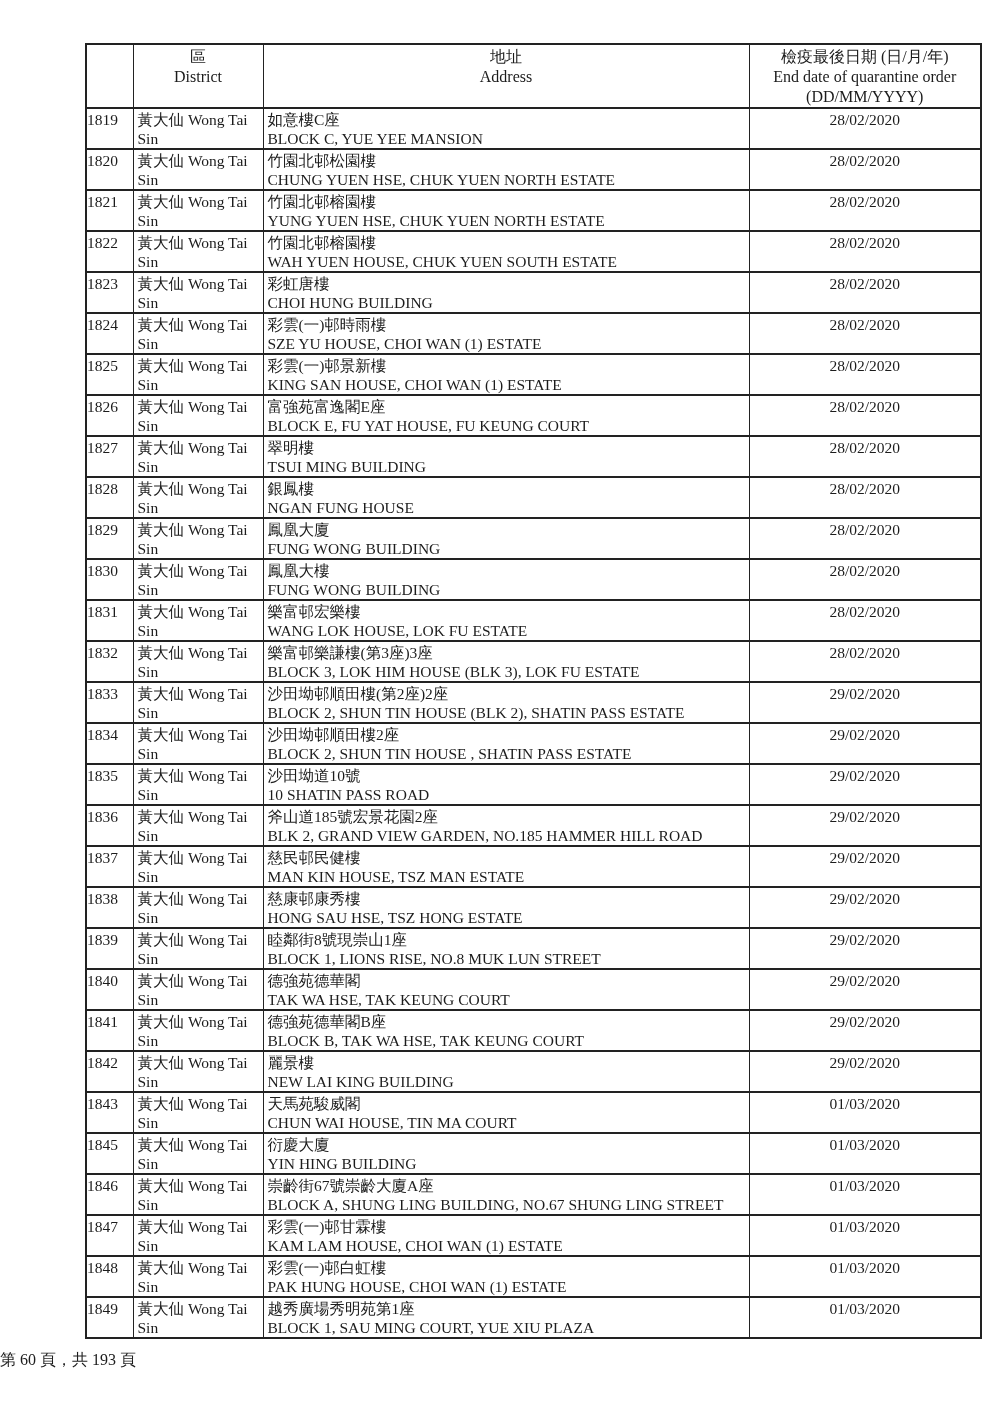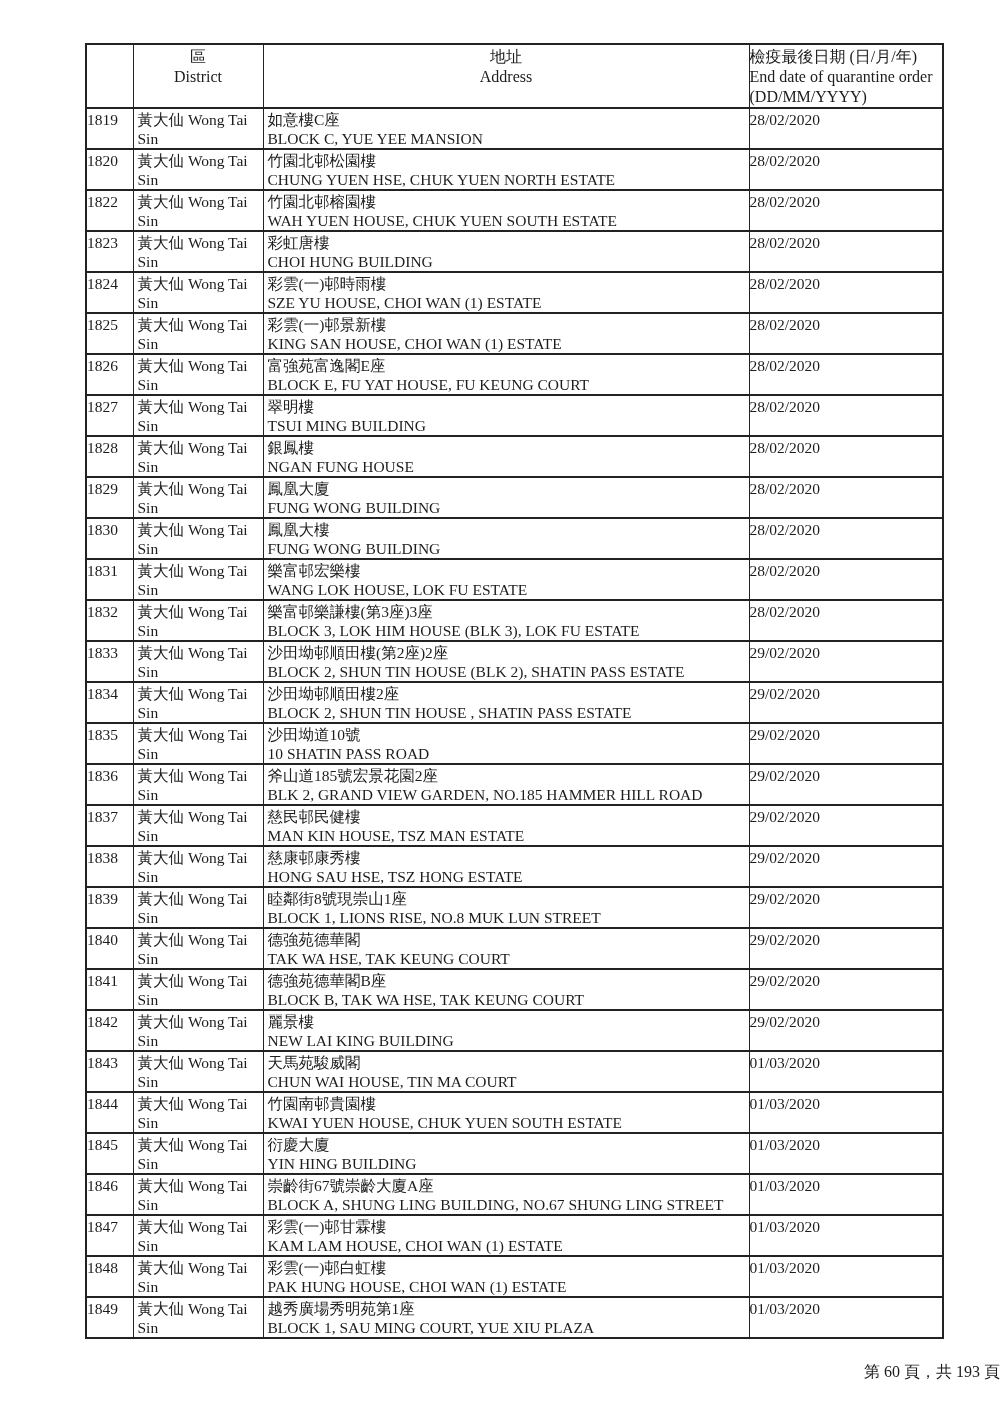--- a/index.html
+++ b/index.html
@@ -18,35 +18,35 @@
   }
   .qtable th, .qtable td {
     border-left:1px solid #222; border-right:1px solid #222;
     border-top:2px solid #222; border-bottom:2px solid #222;
     vertical-align:top; font-weight:normal;
     overflow:hidden;
   }
   .col-no       { width:47px;  text-align:left; }
   .col-district { width:130px; }
   .col-address  { width:486px; }
-  .col-date     { width:194px; text-align:left; }
+  .col-date     { width:232px; text-align:center; }
 
   thead th {
     height:62px; text-align:center;
     font-size:16px; line-height:20px; padding-top:2px;
   }
   tbody td {
     height:40px; font-size:15.5px; line-height:19px; padding-top:1px;
   }
   tbody td.col-district, tbody td.col-address { padding-left:4px; padding-right:2px; }
   .line { display:block; white-space:nowrap; }
 
   .footer {
     position:absolute; left:0; top:1350px; width:1000px;
-    text-align:right; font-size:16px; color:#1c1c1c;margin-top:12px;
+    text-align:left; font-size:16px; color:#1c1c1c;
   }
 </style>
 </head>
 <body>
 
 <div class="page">
 
   <table class="qtable">
     <thead>
       <tr>
@@ -86,20 +86,32 @@
       <span class="line">黃大仙 Wong Tai</span>
       <span class="line">Sin</span>
     </td>
     <td class="col-address">
       <span class="line">竹園北邨松園樓</span>
       <span class="line">CHUNG YUEN HSE, CHUK YUEN NORTH ESTATE</span>
     </td>
     <td class="col-date">28/02/2020</td>
   </tr>
 
+  <tr class="data-row">
+    <td class="col-no">1821</td>
+    <td class="col-district">
+      <span class="line">黃大仙 Wong Tai</span>
+      <span class="line">Sin</span>
+    </td>
+    <td class="col-address">
+      <span class="line">竹園北邨榕園樓</span>
+      <span class="line">YUNG YUEN HSE, CHUK YUEN NORTH ESTATE</span>
+    </td>
+    <td class="col-date">28/02/2020</td>
+  </tr>
 
   <tr class="data-row">
     <td class="col-no">1822</td>
     <td class="col-district">
       <span class="line">黃大仙 Wong Tai</span>
       <span class="line">Sin</span>
     </td>
     <td class="col-address">
       <span class="line">竹園北邨榕園樓</span>
       <span class="line">WAH YUEN HOUSE, CHUK YUEN SOUTH ESTATE</span>
@@ -373,32 +385,20 @@
       <span class="line">黃大仙 Wong Tai</span>
       <span class="line">Sin</span>
     </td>
     <td class="col-address">
       <span class="line">天馬苑駿威閣</span>
       <span class="line">CHUN WAI HOUSE, TIN MA COURT</span>
     </td>
     <td class="col-date">01/03/2020</td>
   </tr>
 
-  <tr class="data-row">
-    <td class="col-no">1844</td>
-    <td class="col-district">
-      <span class="line">黃大仙 Wong Tai</span>
-      <span class="line">Sin</span>
-    </td>
-    <td class="col-address">
-      <span class="line">竹園南邨貴園樓</span>
-      <span class="line">KWAI YUEN HOUSE, CHUK YUEN SOUTH ESTATE</span>
-    </td>
-    <td class="col-date">01/03/2020</td>
-  </tr>
 
   <tr class="data-row">
     <td class="col-no">1845</td>
     <td class="col-district">
       <span class="line">黃大仙 Wong Tai</span>
       <span class="line">Sin</span>
     </td>
     <td class="col-address">
       <span class="line">衍慶大廈</span>
       <span class="line">YIN HING BUILDING</span>

